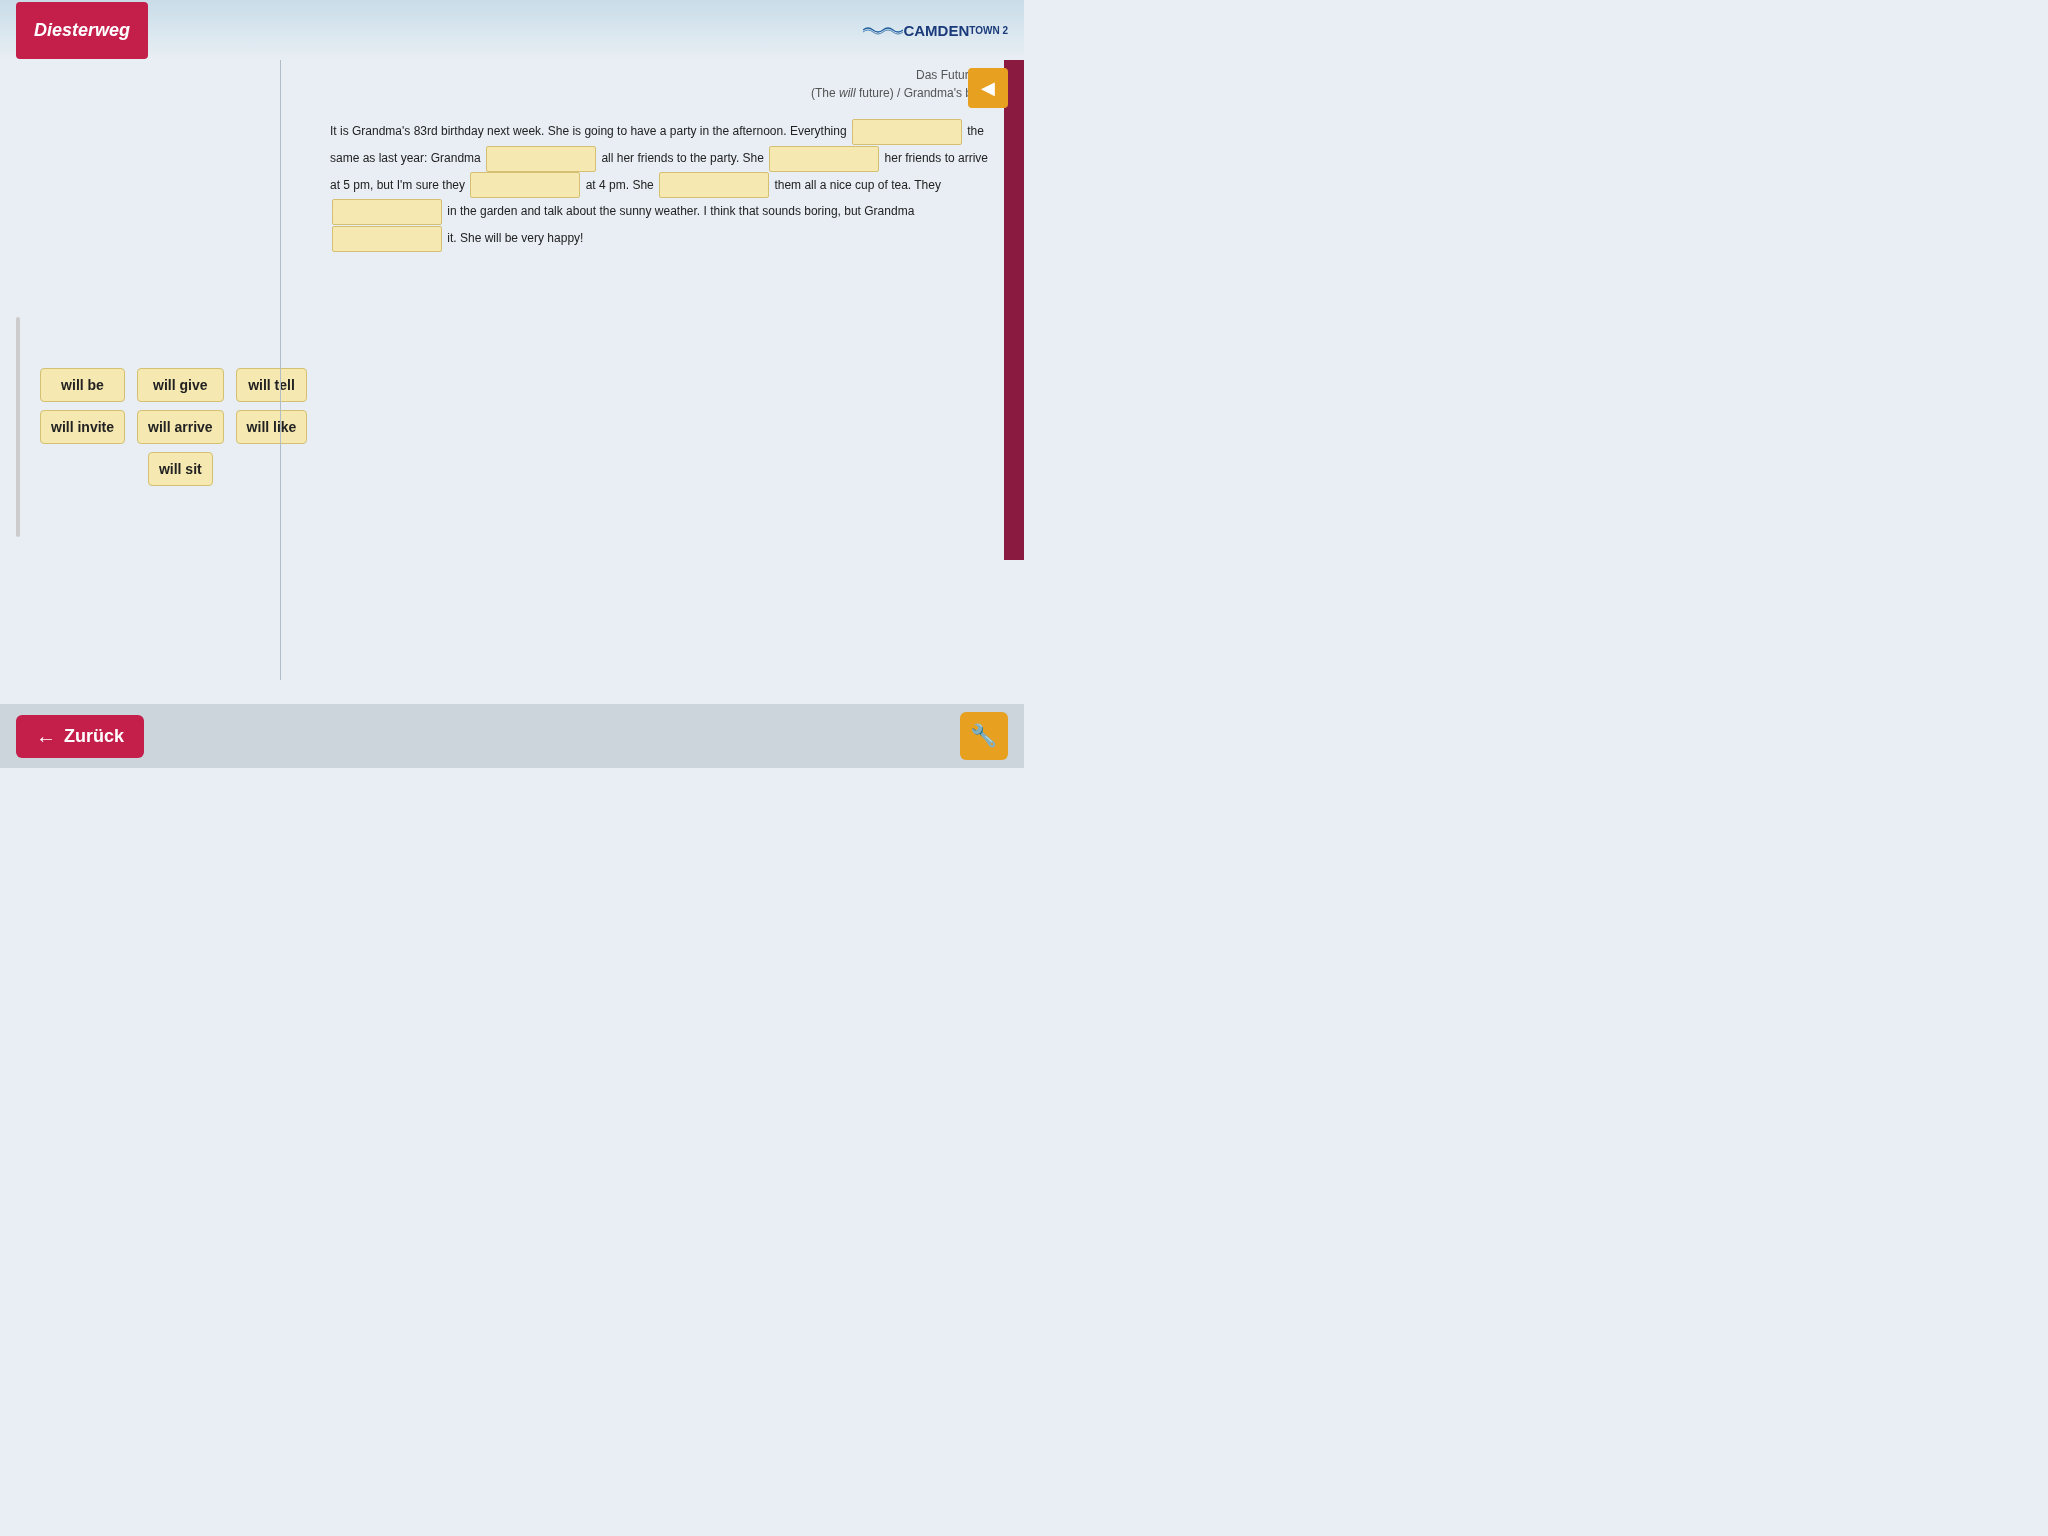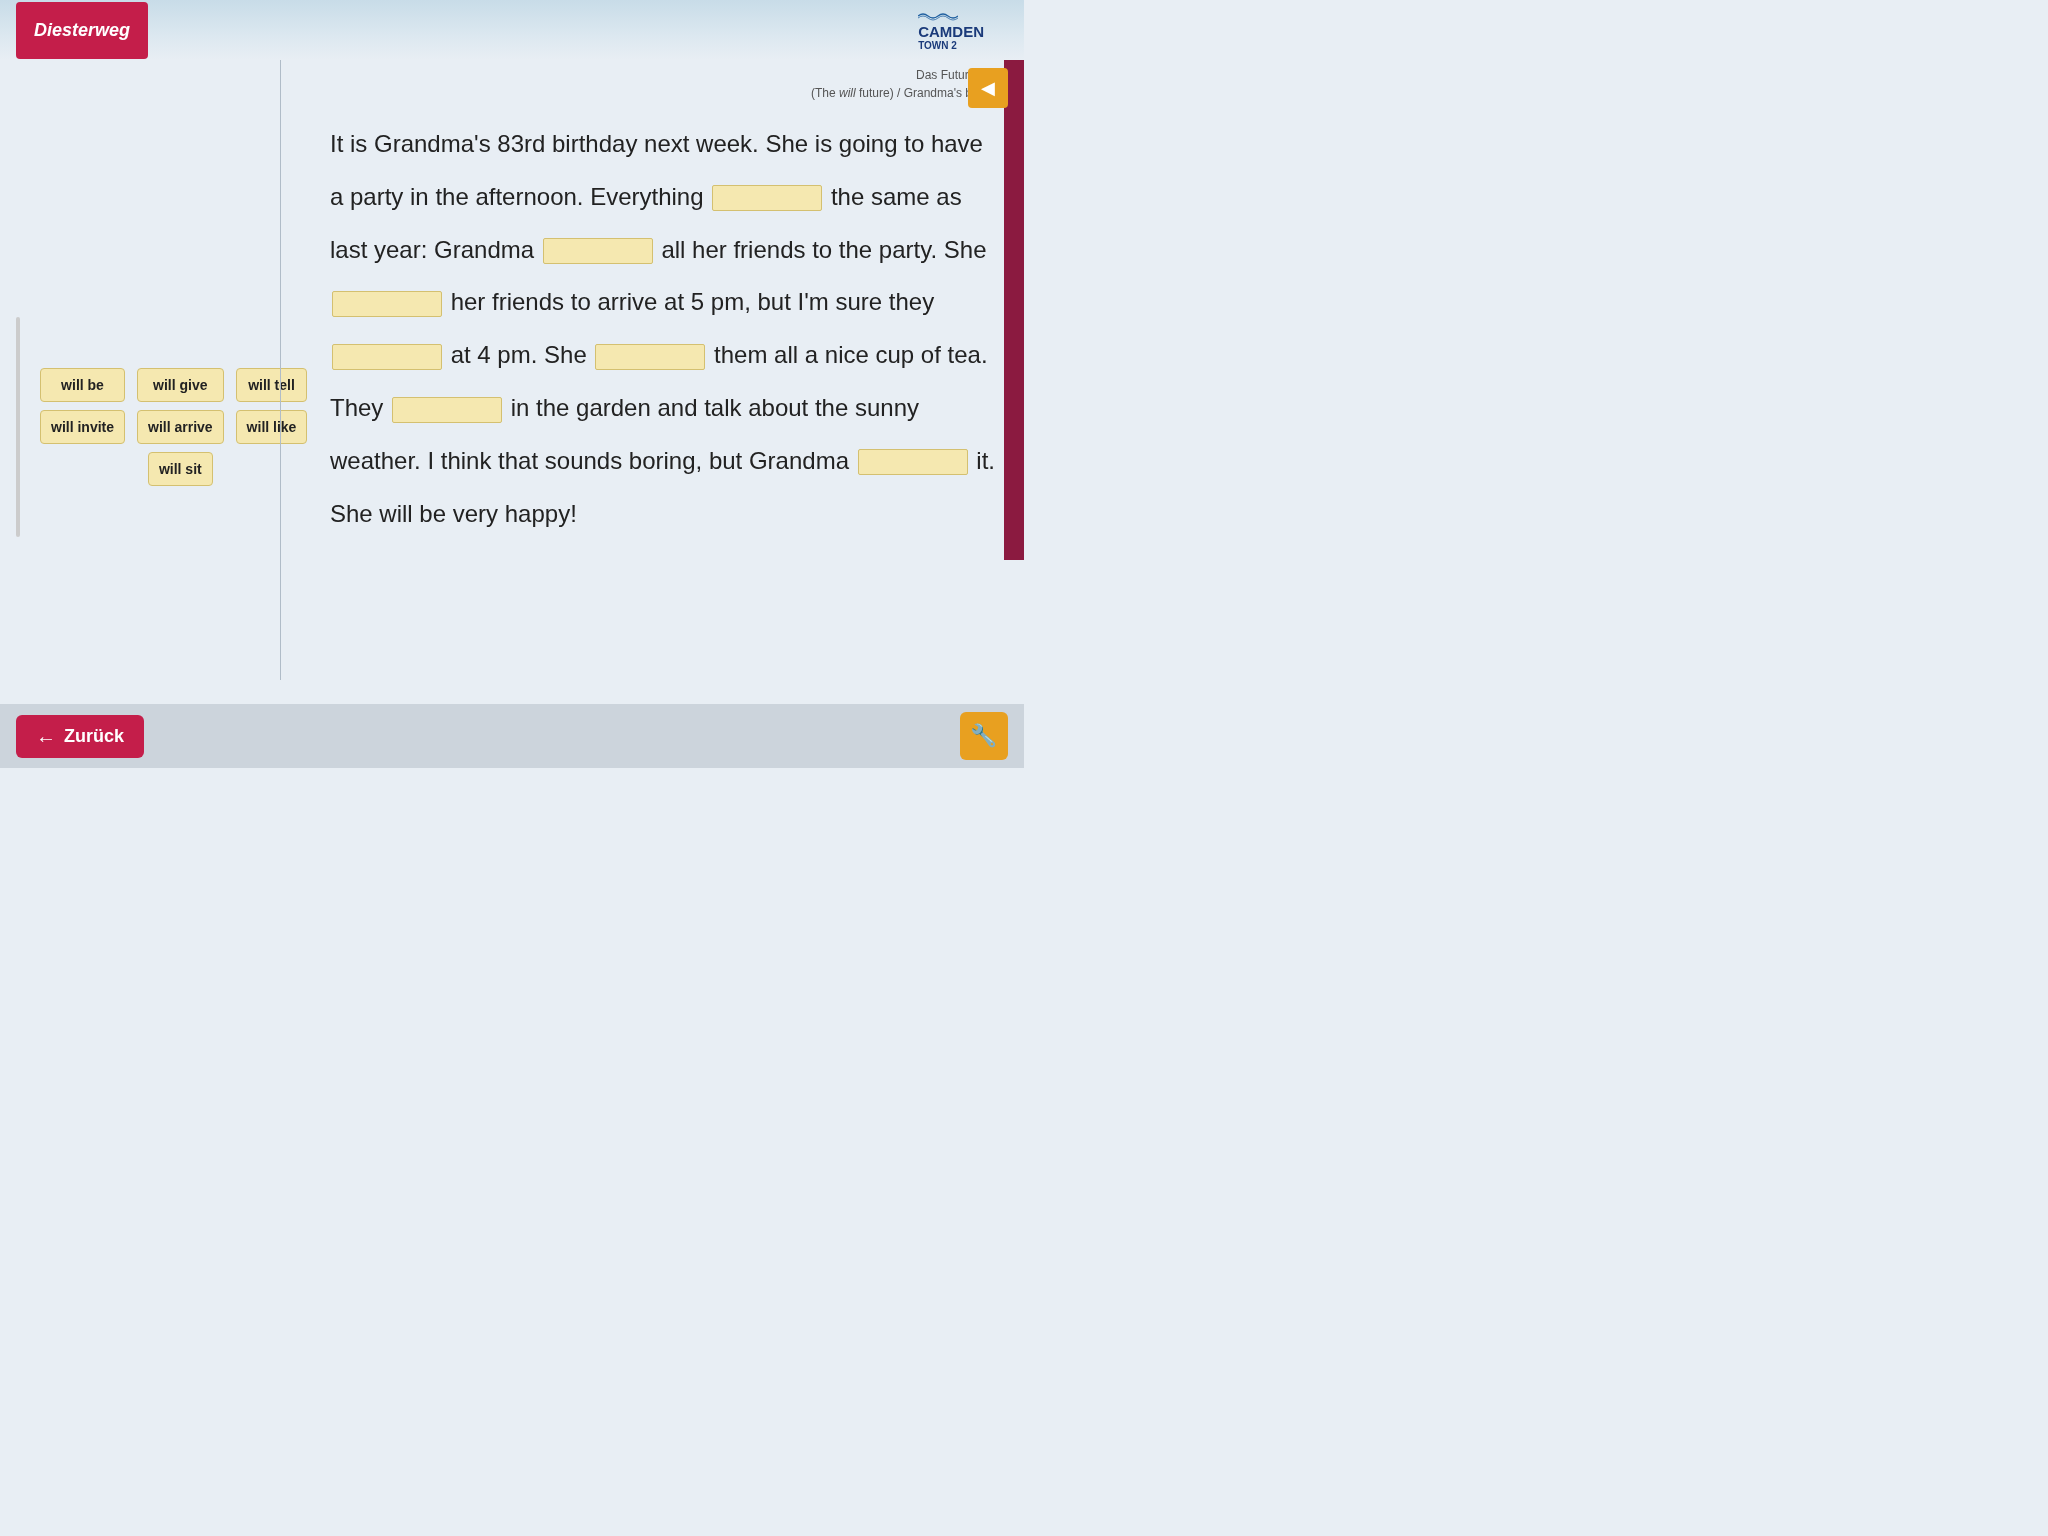--- a/index.html
+++ b/index.html
@@ -29,23 +29,23 @@
       color: white;
       font-size: 18px;
       font-weight: bold;
       font-style: italic;
       padding: 18px 18px;
       border-radius: 4px;
     }
 
     .camden-logo {
       display: flex;
-      flex-direction: column;
-      align-items: flex-start;
-      margin-right: 24px;
+      flex-direction: row;
+      align-items: center;
+      margin-right: 0;
     }
 
     
     .subtitle-area {
       text-align: right;
       padding: 6px 16px 0 0;
       font-size: 12px;
       color: #555;
       line-height: 1.5;
     }
@@ -123,21 +123,21 @@
 
     .word-bank-center {
       grid-column: 2;
       justify-self: center;
     }
 
     
     .right-panel {
       flex: 1;
       padding: 8px 8px 8px 20px;
-      font-size: 24px;
+      font-size: 12px;
       color: #222;
       line-height: 2.2;
     }
 
     .fill-blank {
       display: inline-block;
       width: 110px;
       height: 26px;
       background: #f5e8b0;
       border: 1px solid #d4c070;

